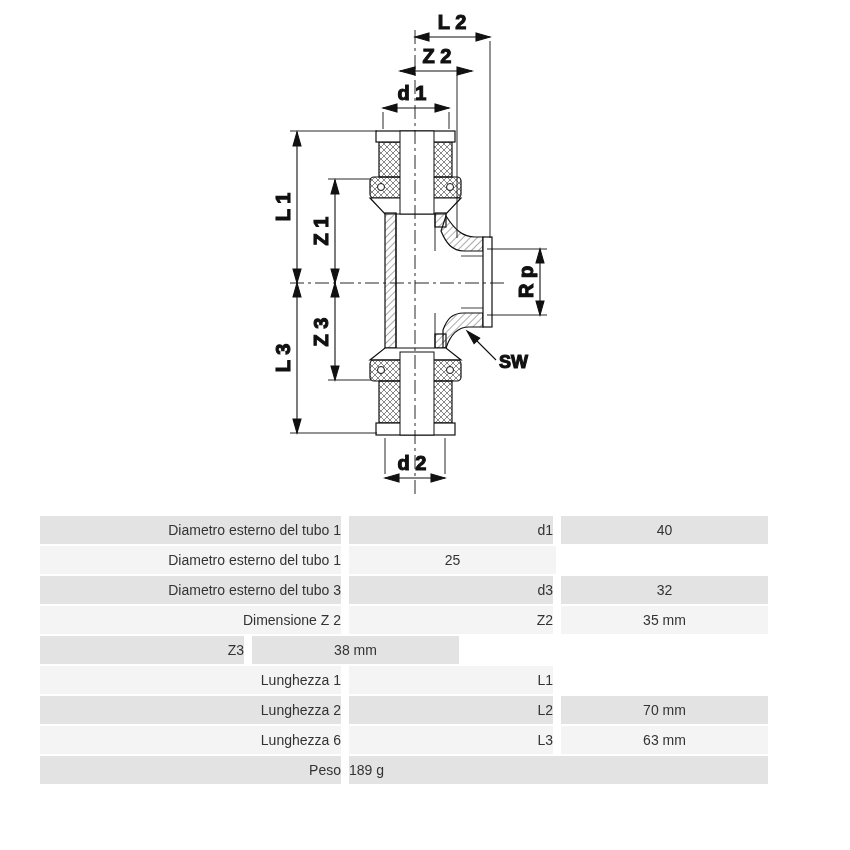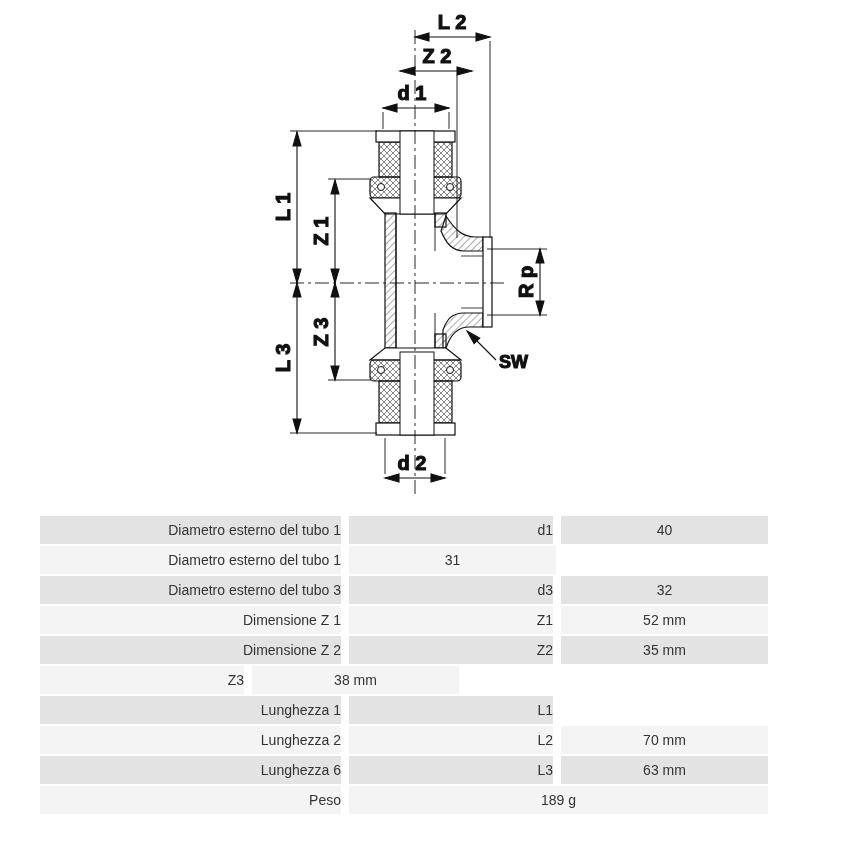--- a/index.html
+++ b/index.html
@@ -12,21 +12,21 @@
   svg .swtext{font-family:"Liberation Sans", sans-serif;font-weight:bold;font-size:18px;fill:#111;}
   .spec-table{
     position:absolute;left:40px;top:516px;width:770px;
     font-size:14px;color:#333;
   }
   .t-row{display:flex;column-gap:8px;height:28px;line-height:28px;margin-bottom:2px;}
   .cell{box-sizing:border-box;overflow:hidden;white-space:nowrap;}
   .c1{width:301px;padding-left:20px;text-align:right;}
   .c2{width:204px;text-align:right;}
   .c3{width:207px;text-align:center;}
-  .cmerged{width:419px;text-align:center;}
+  .cmerged{width:419px;text-align:left;}
   .t-row:nth-child(odd) .cell{background:#e3e3e3;}
   .t-row:nth-child(even) .cell{background:#f4f4f4;}
 </style>
 </head>
 <body>
 
 <div class="drawing">
   <svg width="850" height="512" viewBox="0 0 850 512" xmlns="http://www.w3.org/2000/svg">
     <defs>
       <pattern id="hatch" width="5" height="5" patternUnits="userSpaceOnUse" patternTransform="rotate(45)">
@@ -174,34 +174,29 @@
 <div class="spec-table">
 
   <div class="t-row">
     <div class="cell c1">Diametro esterno del tubo 1</div>
     <div class="cell c2">d1</div>
     <div class="cell c3">40</div>
   </div>
 
   <div class="t-row">
     <div class="cell c1">Diametro esterno del tubo 1</div>
-    <div class="cell c3">31</div>
+    <div class="cell c3">25</div>
   </div>
 
   <div class="t-row">
     <div class="cell c1">Diametro esterno del tubo 3</div>
     <div class="cell c2">d3</div>
     <div class="cell c3">32</div>
   </div>
 
-  <div class="t-row">
-    <div class="cell c1">Dimensione Z 1</div>
-    <div class="cell c2">Z1</div>
-    <div class="cell c3">52 mm</div>
-  </div>
 
   <div class="t-row">
     <div class="cell c1">Dimensione Z 2</div>
     <div class="cell c2">Z2</div>
     <div class="cell c3">35 mm</div>
   </div>
 
   <div class="t-row">
     <div class="cell c2">Z3</div>
     <div class="cell c3">38 mm</div>

